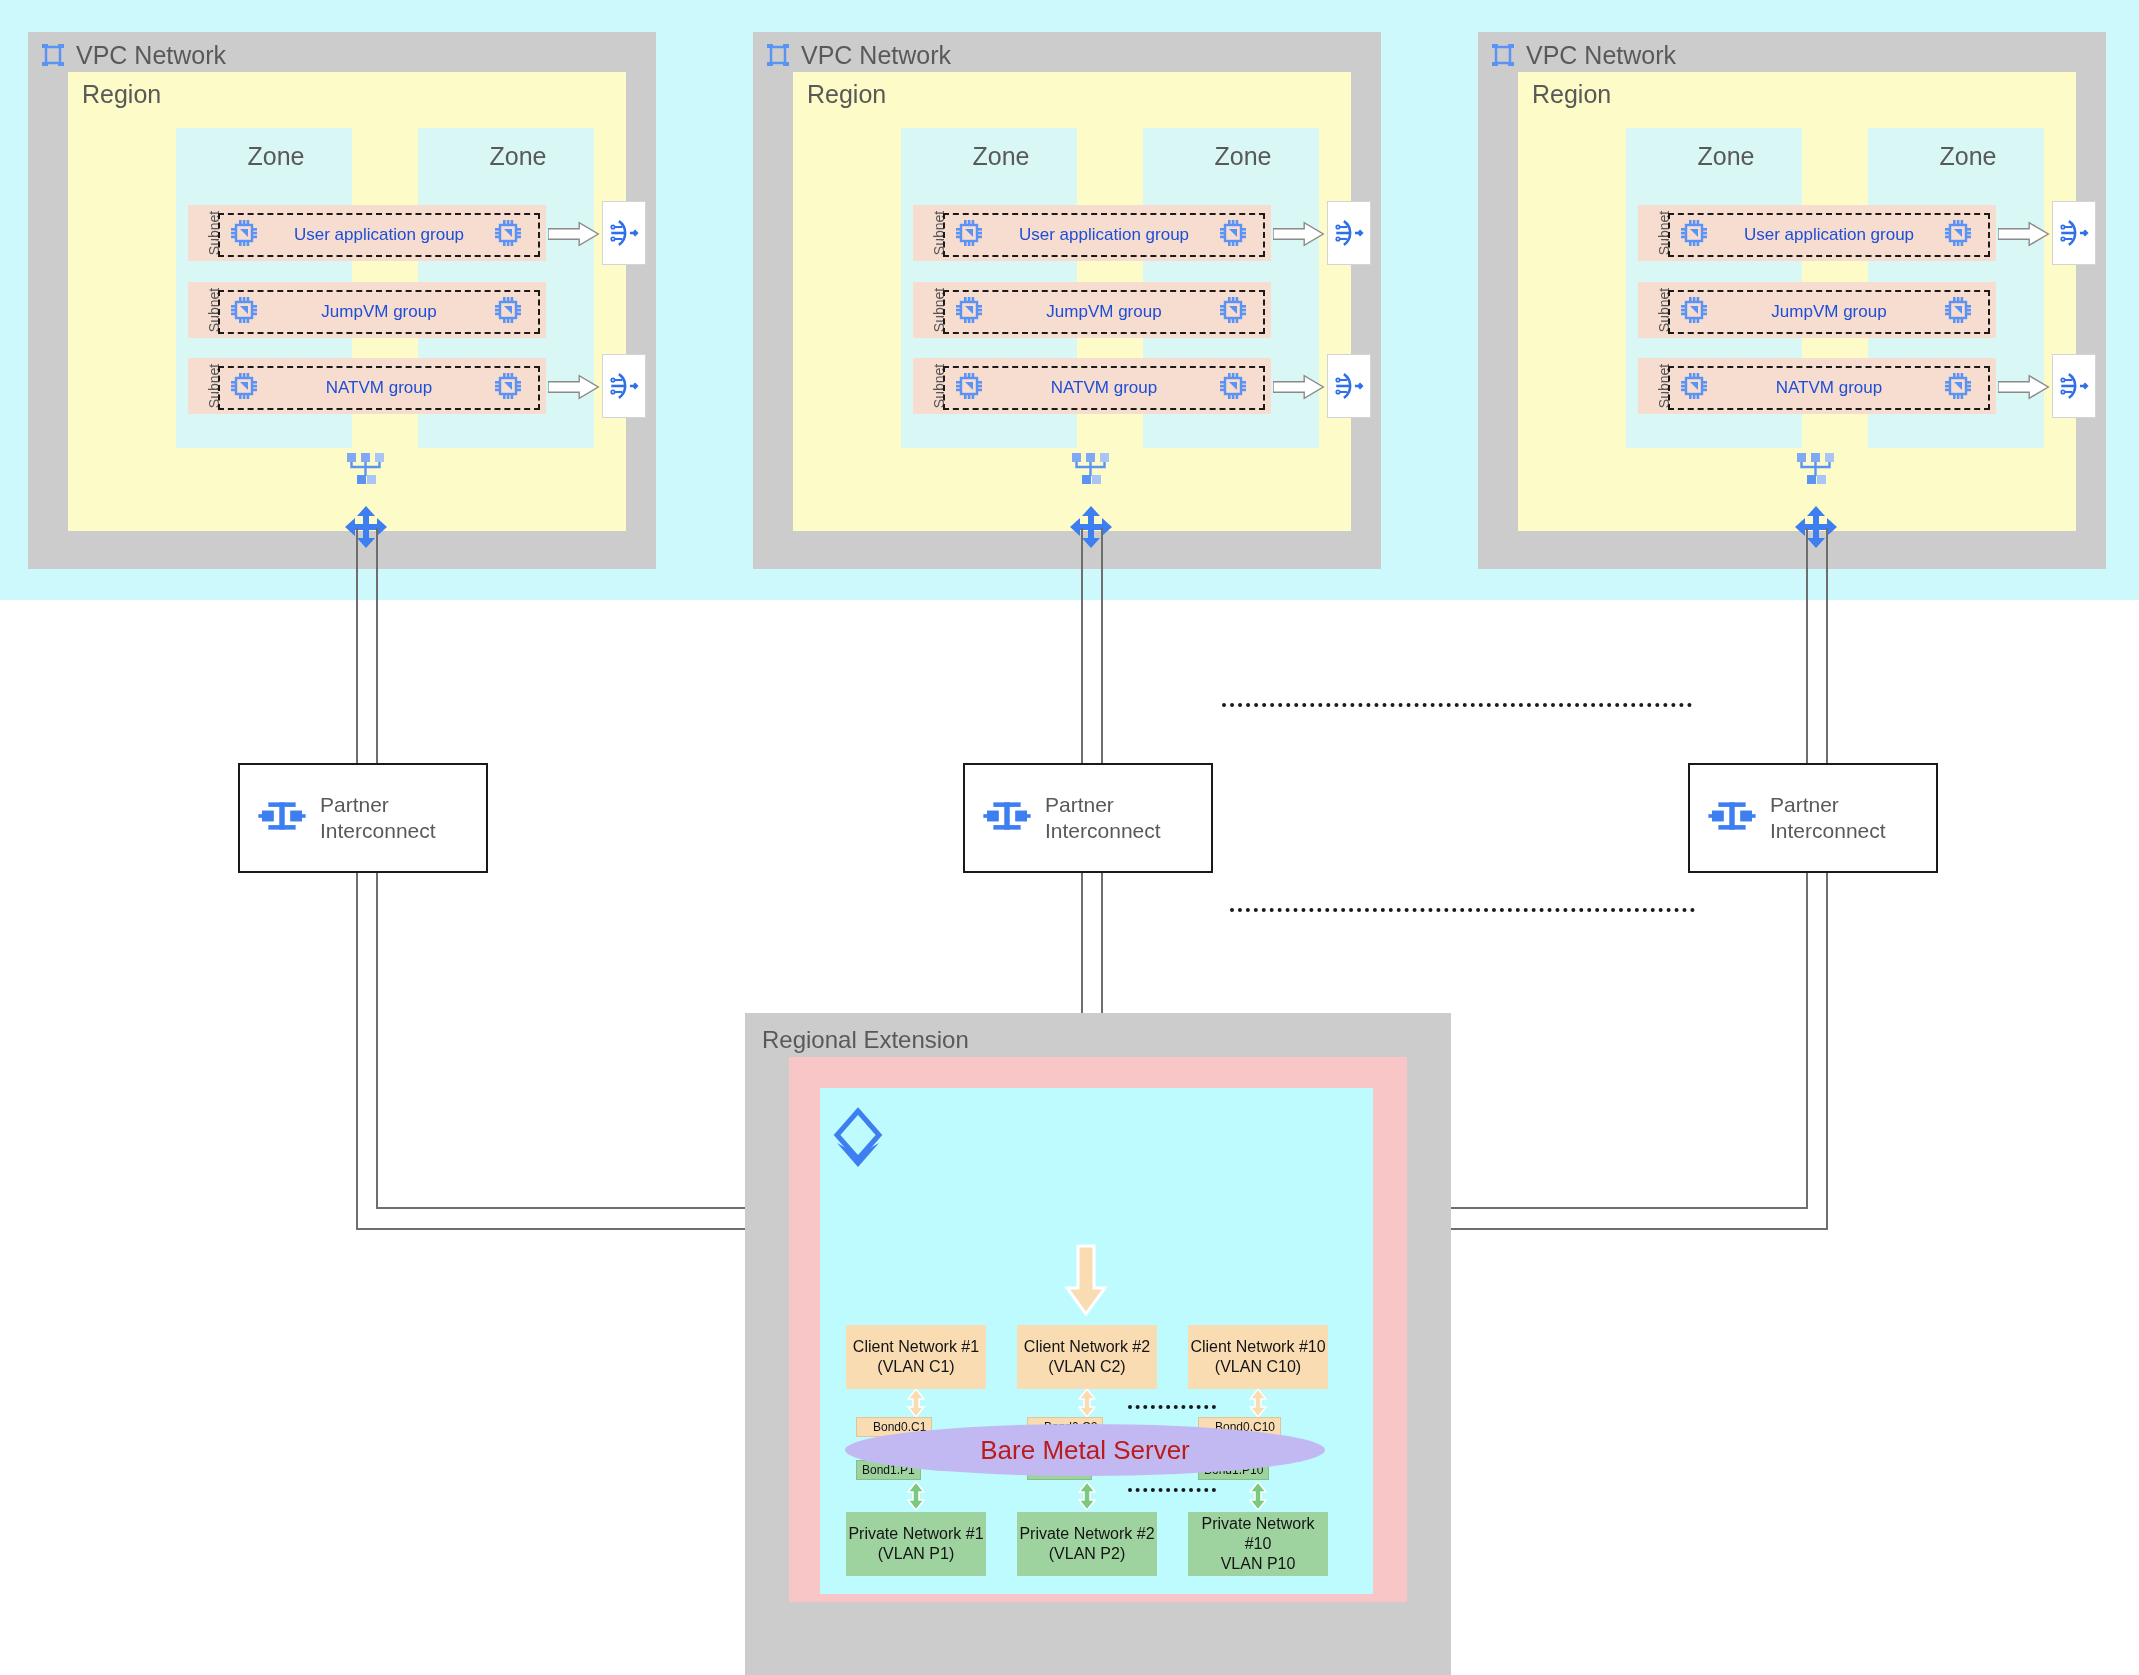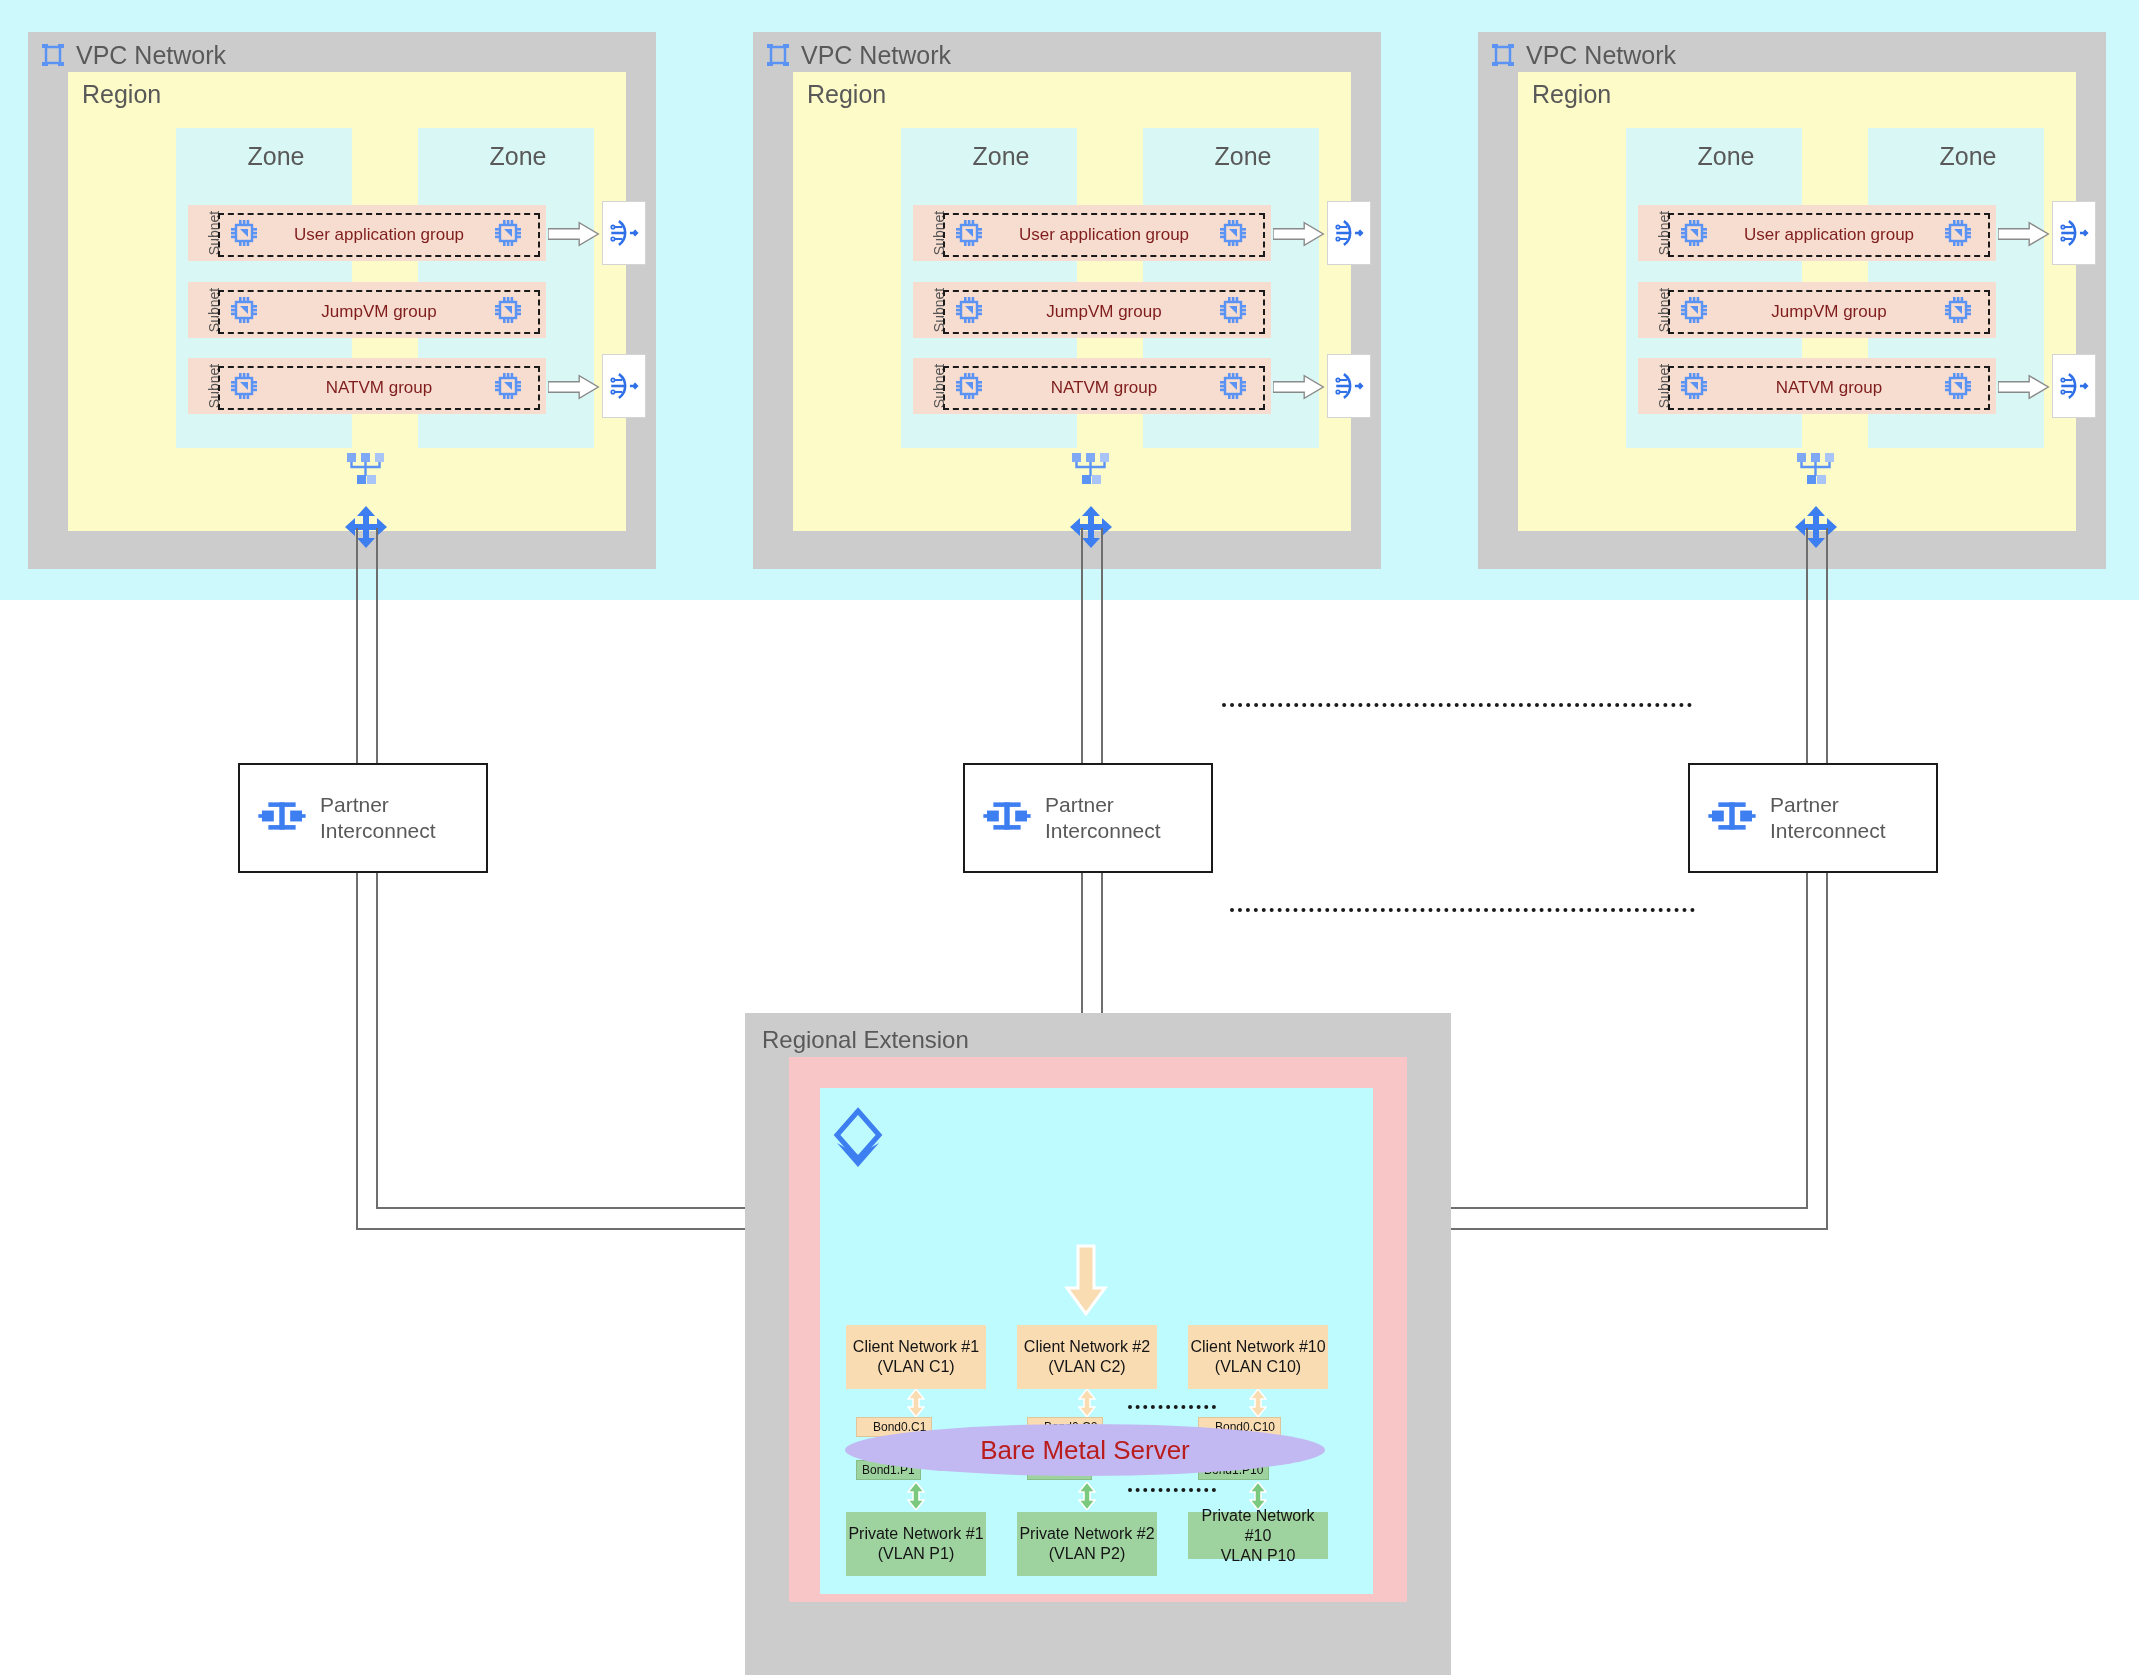--- a/index.html
+++ b/index.html
@@ -15,21 +15,21 @@
 
   .region{position:absolute;background:#fdfbc7;}
   .region-label{position:absolute;left:14px;top:8px;font-size:25px;color:#595959;}
 
   .zone{position:absolute;background:#d9f7f5;}
   .zone-label{position:absolute;left:0;right:0;top:14px;text-align:center;font-size:25px;color:#595959;margin-left:24px;}
 
   .subnet{position:absolute;background:#f7ddd0;}
   .subnet-label{position:absolute;left:4px;top:50%;transform:translateY(-50%) rotate(-90deg);transform-origin:center;font-size:14px;color:#555;white-space:nowrap;}
   .grp{position:absolute;border:2px dashed #1a1a1a;display:flex;align-items:center;justify-content:center;}
-  .grp-label{font-size:17px;color:#7f1d1d;}
+  .grp-label{font-size:17px;color:#1d4ed8;}
 
   .chip{position:absolute;width:28px;height:28px;}
 
   .natbox{position:absolute;background:#ffffff;border:1px solid #d4d4d4;display:flex;align-items:center;justify-content:center;}
   .fatarrow{position:absolute;}
 
   .router4{position:absolute;}
   .tree-icon{position:absolute;}
 
   .pi-box{position:absolute;background:#ffffff;border:2px solid #1a1a1a;display:flex;align-items:center;gap:14px;padding-left:18px;box-sizing:border-box;}
@@ -704,21 +704,21 @@
           <path d="M9 0 L17 10 L12 10 L12 18 L17 18 L9 28 L1 18 L6 18 L6 10 L1 10 Z" fill="#7bc97f" stroke="#ffffff" stroke-width="1.5"></path>
         </svg></div>
       <div class="bond bond-p" style="left:856px;top:1460px;">Bond1.P1</div>
       <div class="netbox priv-net" style="left:1017px;top:1512px;width:140px;height:64px;">
         <span>Private Network #2<br>(VLAN P2)</span>
       </div>
       <div class="vgap-arrow" style="left:1078px;top:1482px;width:18px;height:28px;"><svg viewBox="0 0 18 28" width="18" height="28">
           <path d="M9 0 L17 10 L12 10 L12 18 L17 18 L9 28 L1 18 L6 18 L6 10 L1 10 Z" fill="#7bc97f" stroke="#ffffff" stroke-width="1.5"></path>
         </svg></div>
       <div class="bond bond-p" style="left:1027px;top:1460px;">Bond1.P2</div>
-      <div class="netbox priv-net" style="left:1188px;top:1512px;width:140px;height:47px;">
+      <div class="netbox priv-net" style="left:1188px;top:1512px;width:140px;height:64px;">
         <span>Private Network #10<br>VLAN P10</span>
       </div>
       <div class="vgap-arrow" style="left:1249px;top:1482px;width:18px;height:28px;"><svg viewBox="0 0 18 28" width="18" height="28">
           <path d="M9 0 L17 10 L12 10 L12 18 L17 18 L9 28 L1 18 L6 18 L6 10 L1 10 Z" fill="#7bc97f" stroke="#ffffff" stroke-width="1.5"></path>
         </svg></div>
       <div class="bond bond-p" style="left:1198px;top:1460px;">Bond1.P10</div>
       <div class="ell-dots" style="left:1128px;top:1405px;width:88px;"></div>
       <div class="ell-dots" style="left:1128px;top:1488px;width:88px;"></div>
       <div id="bms" style="left:845px;top:1424px;width:480px;height:52px;">
         <span>Bare Metal Server</span>

